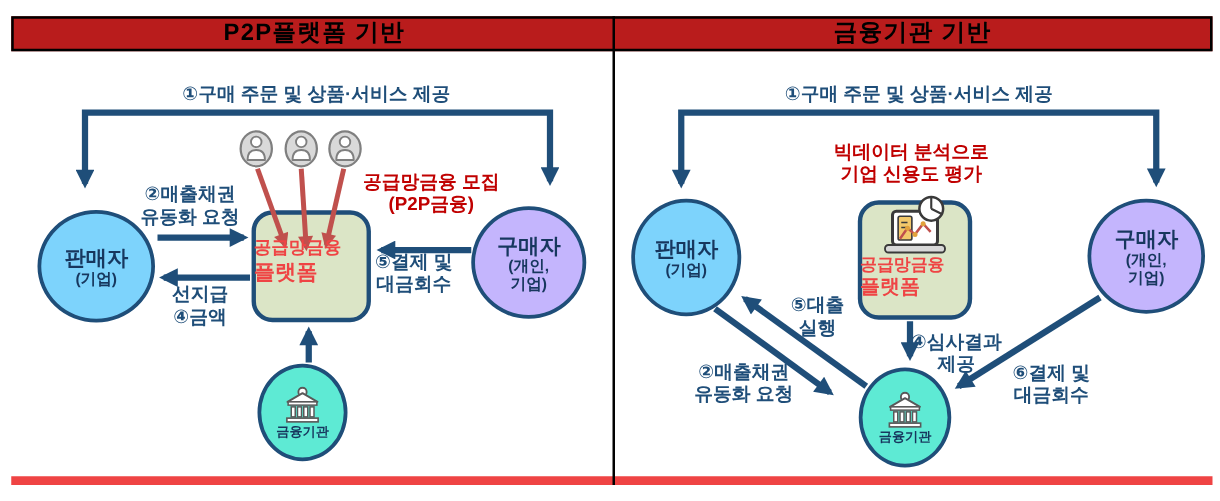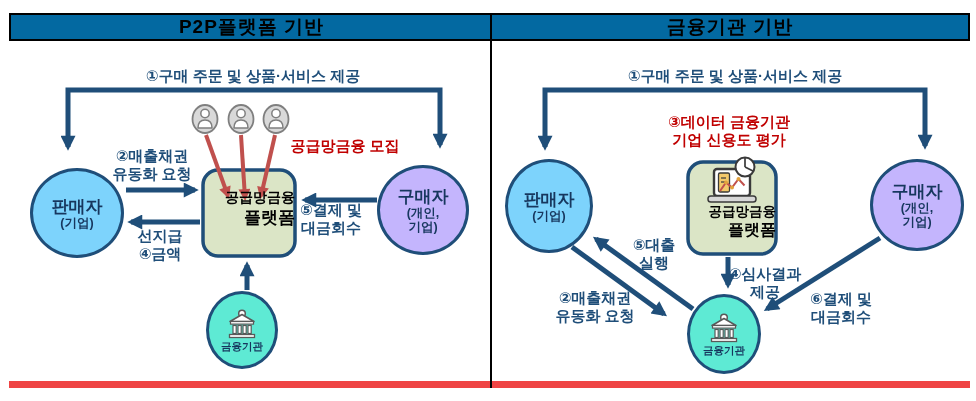--- a/index.html
+++ b/index.html
@@ -1,21 +1,21 @@
 <!DOCTYPE html>
 <html><head>
 <meta charset="utf-8">
 <style>
   html,body { margin:0; padding:0; background:#ffffff; }
   * { box-sizing:border-box; }
   body { font-family:"Liberation Sans","DejaVu Sans",sans-serif; }
   .figure { position:relative; width:976px; height:401px; background:#fff; overflow:hidden; }
   .tbl { position:absolute; left:9px; top:13px; width:961px; height:375px; }
   .hdr { position:absolute; left:0; top:0; width:961px; height:28px;
-         border:2px solid #000; background:#0369a1; display:flex; }
+         border:2px solid #000; background:#b91c1c; display:flex; }
   .hdr-cell { text-align:center; font-weight:bold; font-size:19px; line-height:24px;
               color:#000; letter-spacing:1px; }
   .hdr-left { width:481px; } .hdr-right { flex:1; }
   .divider { position:absolute; left:481px; top:0; width:2px; height:375px; background:#000; }
   .body { position:absolute; left:0; top:28px; width:961px; height:347px;
           border-bottom:7px solid #ef4444; }
   .panel { position:absolute; top:0; height:344px; }
   .panel-left { left:0; width:481px; }
   .panel-right { left:483px; width:478px; }
   .layer { position:absolute; left:0; top:0; }
@@ -24,21 +24,21 @@
   .lbl-red { color:#C00000; }
   .circle { position:absolute; border:3px solid #1F4E79; border-radius:50%;
             display:flex; flex-direction:column; align-items:center; justify-content:center;
             font-weight:bold; color:#17375E; text-align:center; }
   .circle .main { font-size:17px; line-height:19px; }
   .circle .sub  { font-size:12.5px; line-height:14px; }
   .c-seller { background:#7dd3fc; }
   .c-buyer  { background:#c4b5fd; }
   .c-bank   { background:#5eead4; }
   .bank-label { font-size:10.5px; line-height:12px; color:#17375E; font-weight:bold; margin-top:1px; }
-  .plat-label { position:absolute; text-align:right; font-weight:bold; color:#000000; }
+  .plat-label { position:absolute; text-align:left; font-weight:bold; color:#ef4444; }
   .plat-label .l1 { font-size:14px; line-height:19px; }
   .plat-label .l2 { font-size:17px; line-height:21px; }
   .plat-label-r .l1 { font-size:13.5px; line-height:17px; }
   .plat-label-r .l2 { font-size:16px; line-height:20px; }
 </style>
 </head>
 <body>
 
 <div class="figure">
   <div class="tbl">
@@ -100,20 +100,21 @@
 
         <div class="lbl" style="left:94px; top:26px; width:300px;">①구매 주문 및 상품·서비스 제공</div>
 
         <div class="lbl" style="left:83px; top:106px; width:120px;">
           <div>②매출채권</div>
           <div>유동화 요청</div>
         </div>
 
         <div class="lbl lbl-red" style="left:266px; top:96px; width:140px;">
           <div>공급망금융 모집</div>
+          <div>(P2P금융)</div>
         </div>
 
         <div class="lbl" style="left:101px; top:186px; width:100px;">
           <div>선지급</div>
           <div>④금액</div>
         </div>
 
         <div class="lbl" style="left:263px; top:160px; width:118px;">
           <div>⑤결제 및</div>
           <div>대금회수</div>
@@ -181,21 +182,21 @@
 
           <line x1="236" y1="216" x2="236" y2="244" stroke="#1F4E79" stroke-width="5" marker-end="url(#ahnR)"></line>
           <line x1="201" y1="268" x2="104" y2="198" stroke="#1F4E79" stroke-width="5" marker-end="url(#ahnR)"></line>
           <line x1="80" y1="206" x2="172" y2="273" stroke="#1F4E79" stroke-width="5" marker-end="url(#ahnR)"></line>
           <line x1="388" y1="197" x2="275" y2="268" stroke="#1F4E79" stroke-width="5" marker-end="url(#ahnR)"></line>
         </svg>
 
         <div class="lbl" style="left:93px; top:26px; width:300px;">①구매 주문 및 상품·서비스 제공</div>
 
         <div class="lbl lbl-red" style="left:153px; top:72px; width:168px;">
-          <div>③데이터 금융기관</div>
+          <div>빅데이터 분석으로</div>
           <div>기업 신용도 평가</div>
         </div>
 
         <div class="lbl" style="left:114px; top:195px; width:96px;">
           <div>⑤대출</div>
           <div>실행</div>
         </div>
 
         <div class="lbl" style="left:33px; top:248px; width:140px;">
           <div>②매출채권</div>

